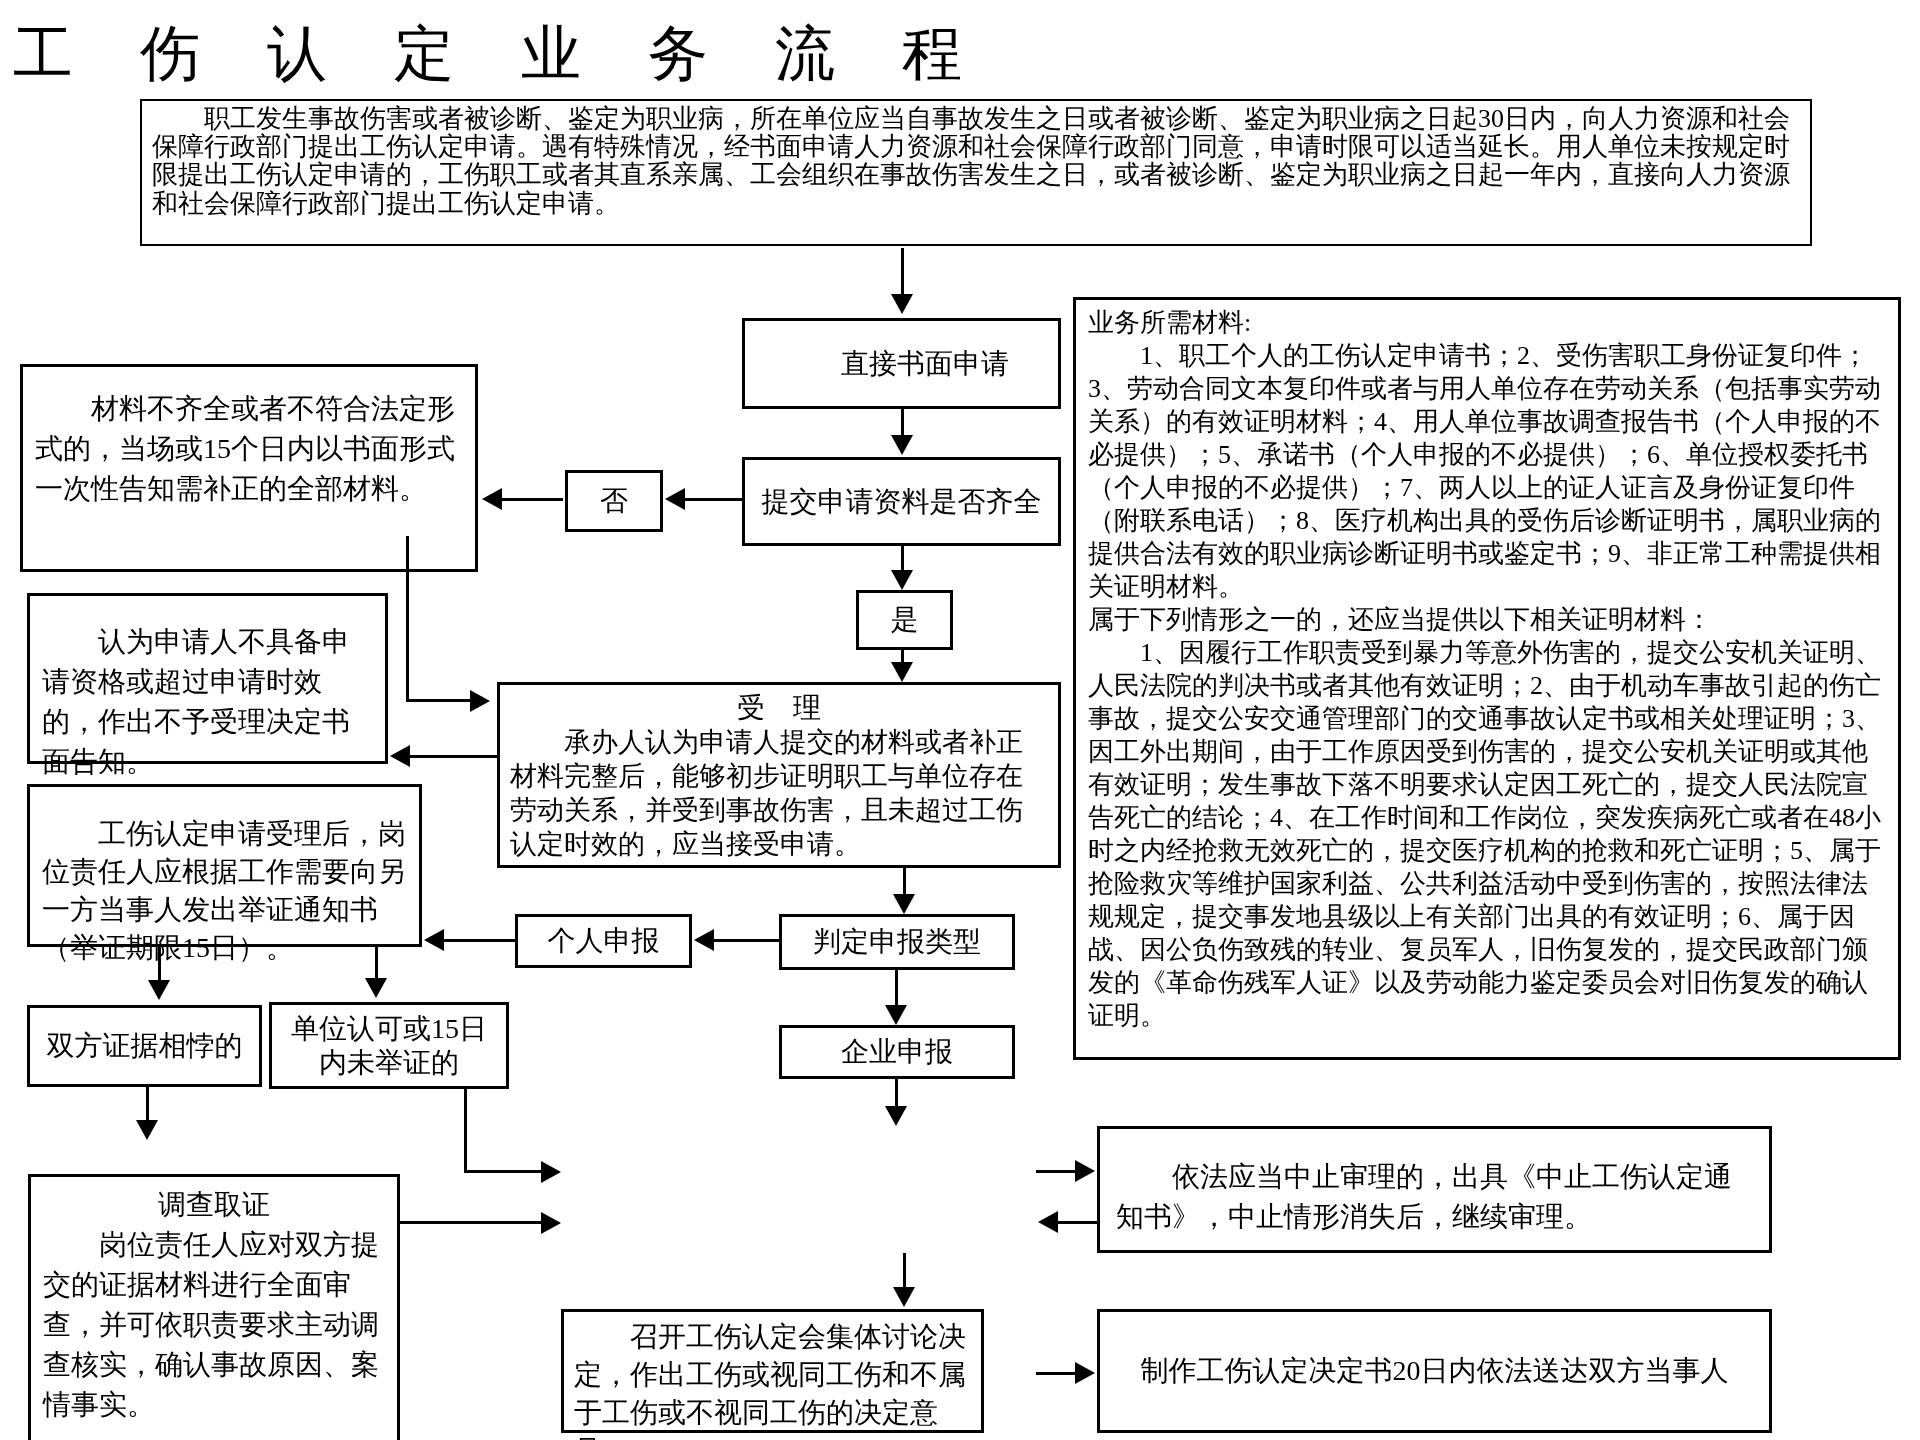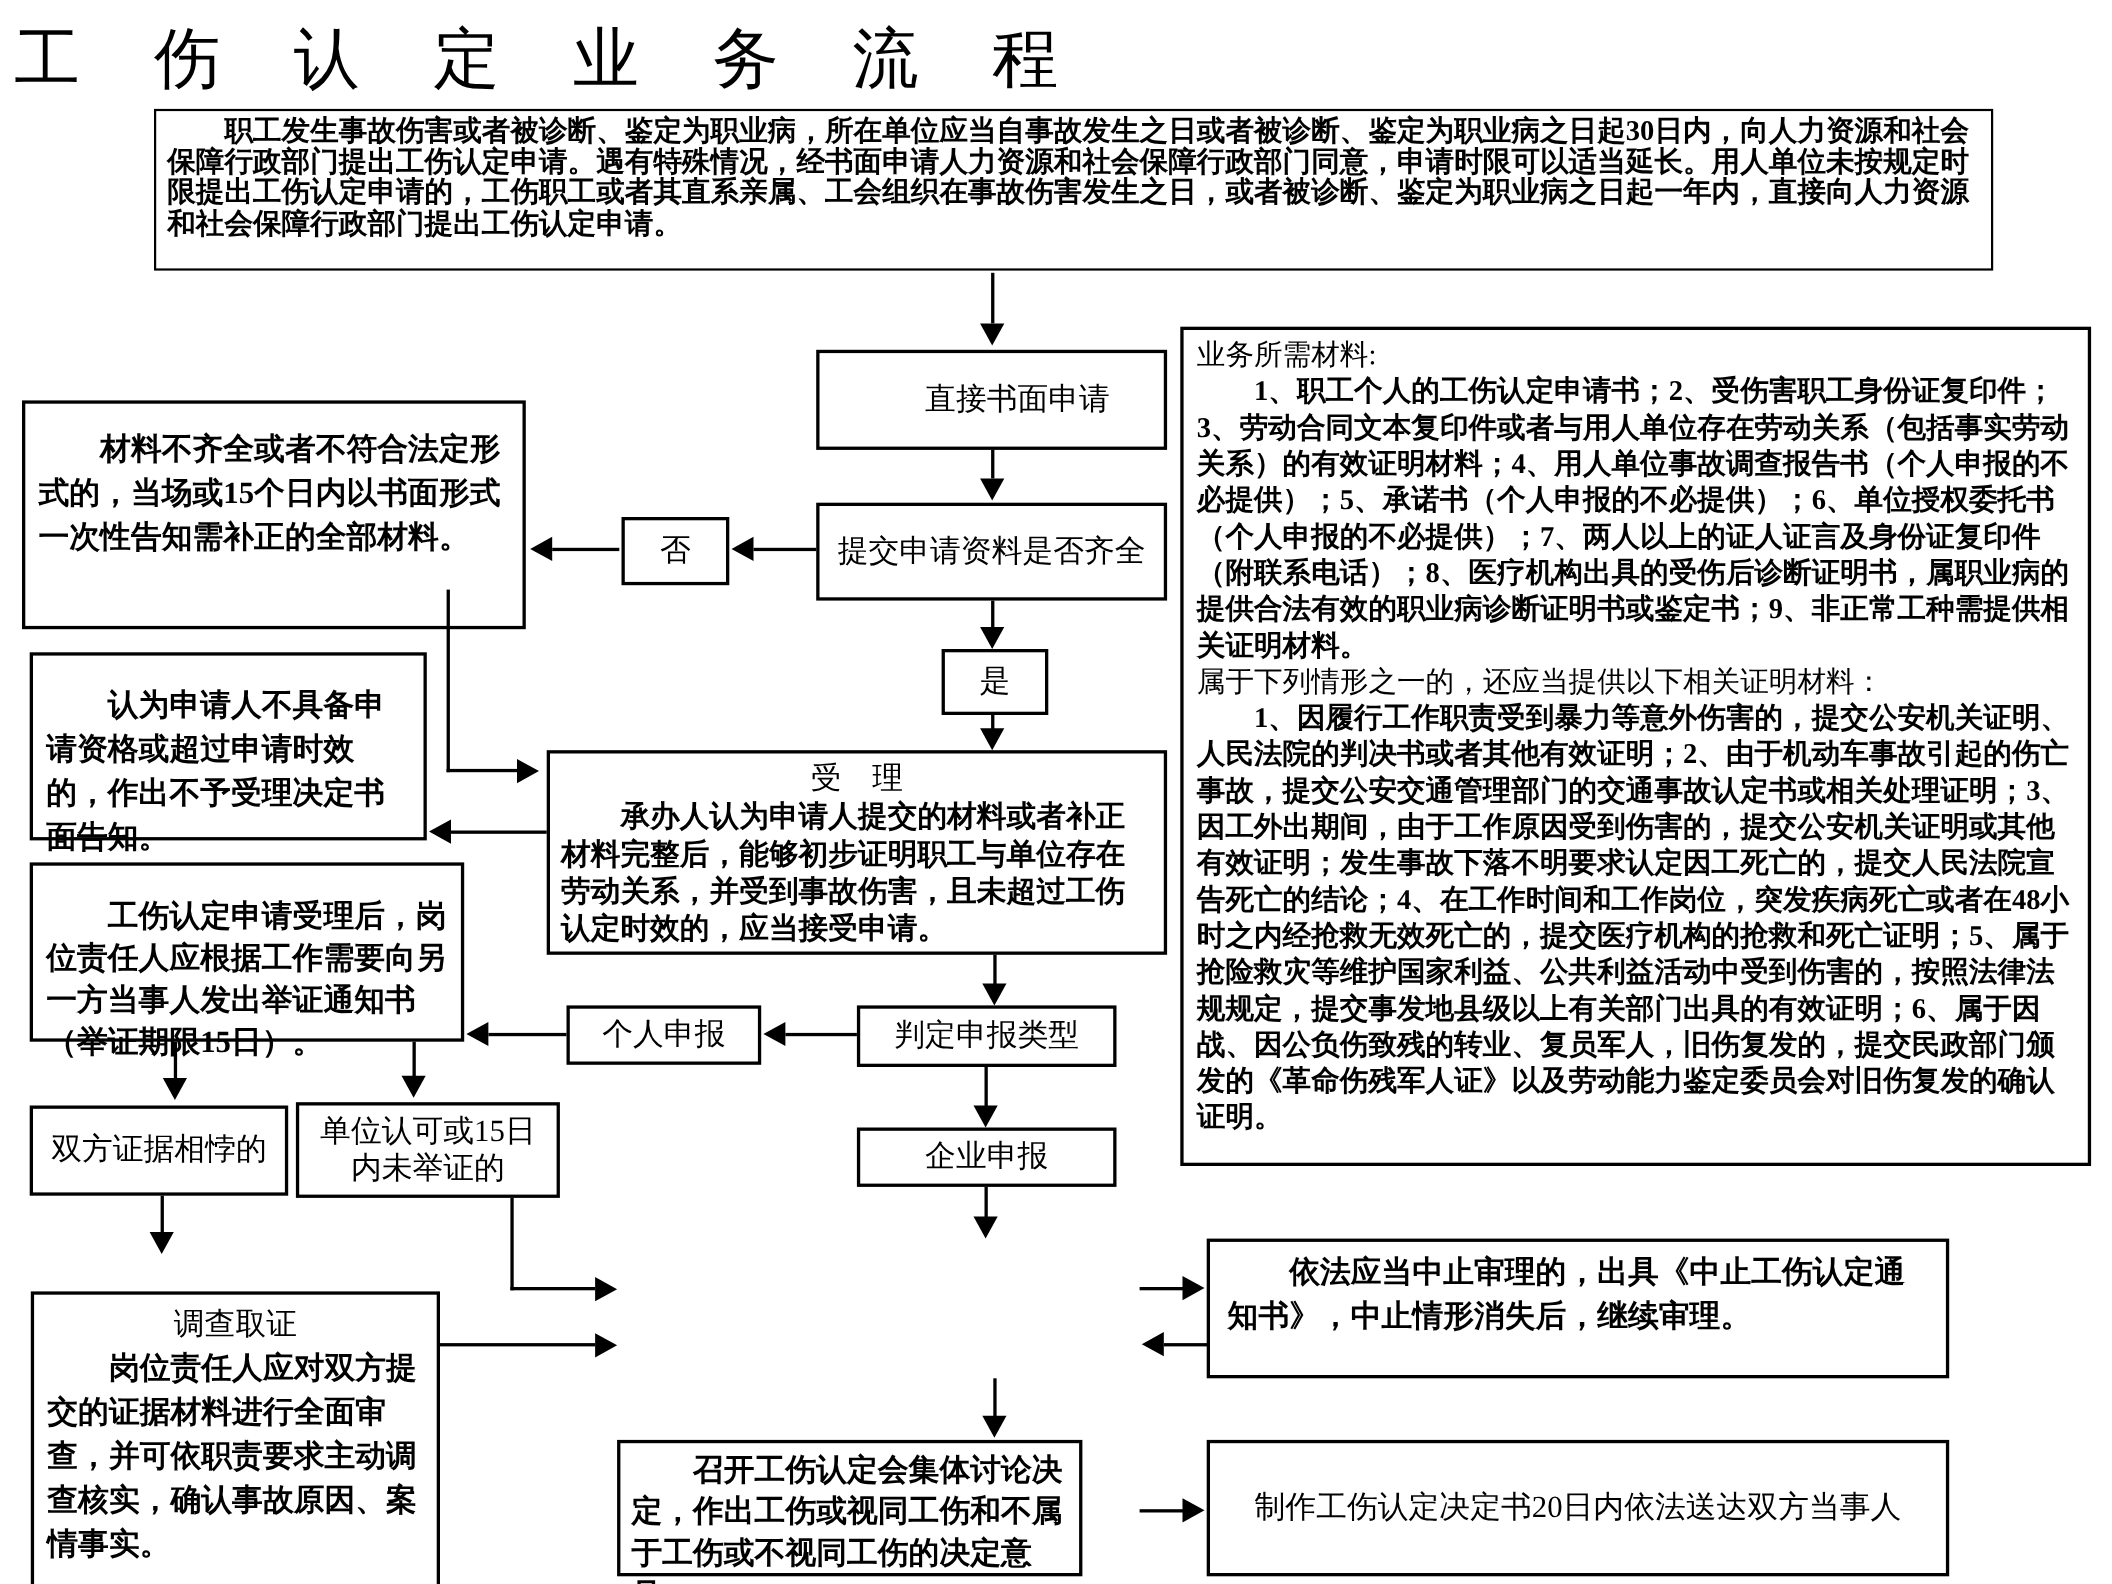--- a/index.html
+++ b/index.html
@@ -4,21 +4,21 @@
 <style>
   html,body{margin:0;padding:0;background:#fff;}
   .canvas{position:relative;width:1920px;height:1440px;background:#ffffff;overflow:hidden;
           font-family:"Liberation Serif","DejaVu Serif",serif;color:#000;}
   .title{position:absolute;left:0;top:14px;width:100%;
          font-size:60px;letter-spacing:26px;font-weight:400;padding-left:13px;}
   .box{position:absolute;border:3px solid #000;background:#fff;box-sizing:border-box;}
   .center{display:flex;align-items:center;justify-content:center;text-align:center;
           font-size:28px;line-height:34px;}
   .para{font-size:28px;line-height:40px;padding:8px 12px;}
-  .indent{text-indent:2em;font-weight:bold;}
+  .indent{text-indent:2em;}
   .boxtitle{text-align:center;font-size:28px;line-height:38px;}
   .intro{font-size:26px;line-height:28.2px;padding:4px 10px;}
   .panel{font-size:26px;line-height:33px;padding:6px 10px 6px 12px;}
   .panel .p{margin:0;}
   .vline{position:absolute;width:3px;background:#000;}
   .hline{position:absolute;height:3px;background:#000;}
   .head-down{position:absolute;width:0;height:0;
              border-left:11px solid transparent;border-right:11px solid transparent;
              border-top:20px solid #000;}
   .head-left{position:absolute;width:0;height:0;
@@ -98,21 +98,21 @@
   <div class="box center" style="left:269px;top:1002px;width:240px;height:87px;padding:0 14px;">
     <span>单位认可或15日内未举证的</span>
   </div>
 
   <div class="box para" style="left:28px;top:1140px;width:372px;height:293px;padding-top:8px;margin-top:34px;">
     <div class="boxtitle" style="line-height:40px;">调查取证</div>
     <div class="indent">岗位责任人应对双方提交的证据材料进行全面审查，并可依职责要求主动调查核实，确认事故原因、案情事实。</div>
   </div>
 
 
-  <div class="box para" style="left:1097px;top:1126px;width:675px;height:127px;padding:8px 16px;line-height:40px;font-size:28px;">
+  <div class="box para" style="left:1097px;top:1126px;width:675px;height:127px;padding:28px 16px;line-height:40px;font-size:28px;">
     <div class="indent">依法应当中止审理的，出具《中止工伤认定通知书》，中止情形消失后，继续审理。</div>
   </div>
 
   <div class="box para" style="left:561px;top:1309px;width:423px;height:124px;padding:6px 10px;line-height:38px;">
     <div class="indent">召开工伤认定会集体讨论决定，作出工伤或视同工伤和不属于工伤或不视同工伤的决定意见。</div>
   </div>
 
   <div class="box center" style="left:1097px;top:1309px;width:675px;height:124px;">
     <span>制作工伤认定决定书20日内依法送达双方当事人</span>
   </div>

